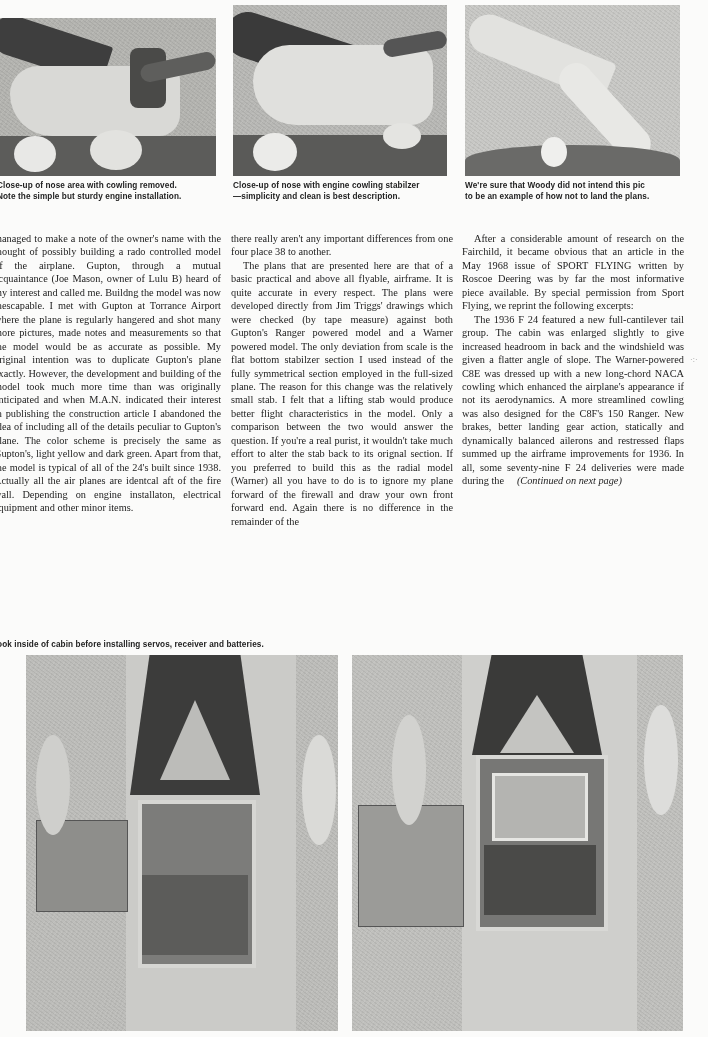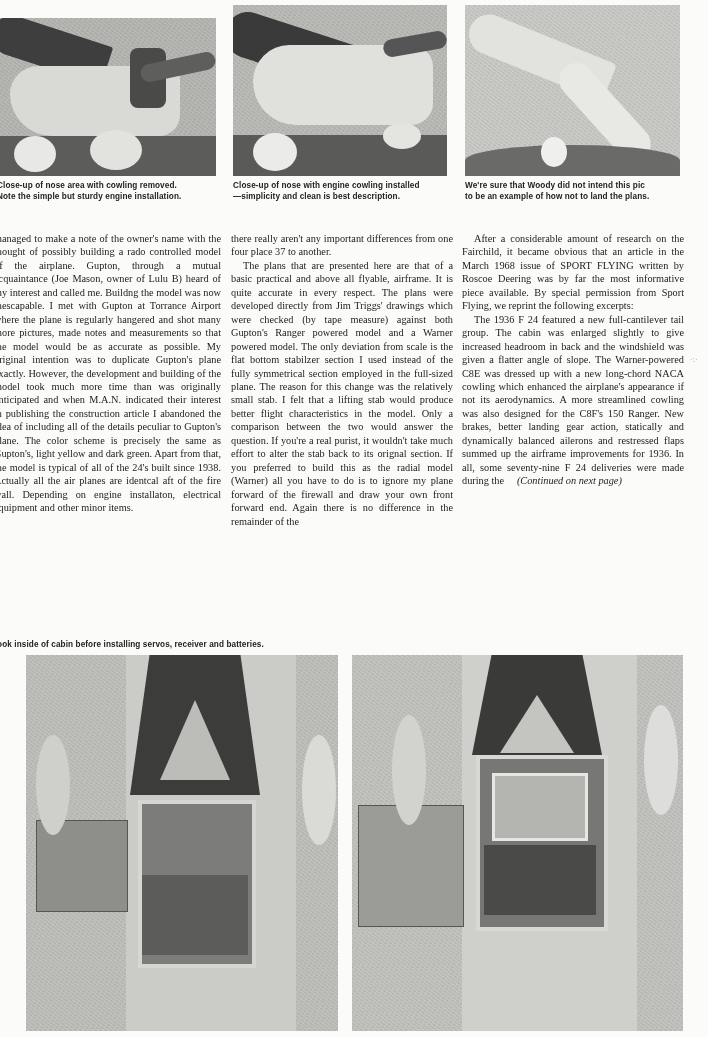--- a/index.html
+++ b/index.html
@@ -52,43 +52,43 @@
 Note the simple but sturdy engine installation.</div>
 
 <div class="photo" style="left:233px; top:5px; width:214px; height:171px; background-color:#b8b8b5;">
   <div class="shape" style="left:-10px; top:20px; width:130px; height:46px; background:#3a3a3a; transform:rotate(18deg); border-radius:30px 4px 4px 30px;"></div>
   <div class="shape" style="left:20px; top:40px; width:180px; height:80px; background:#e0e0dd; border-radius:50px 30px 30px 60px;"></div>
   <div class="shape" style="left:150px; top:30px; width:64px; height:18px; background:#555; transform:rotate(-10deg); border-radius:10px;"></div>
   <div class="shape" style="left:0; top:130px; width:214px; height:41px; background:#5a5a58;"></div>
   <div class="shape" style="left:20px; top:128px; width:44px; height:38px; background:#ebebe9; border-radius:50%;"></div>
   <div class="shape" style="left:150px; top:118px; width:38px; height:26px; background:#e4e4e1; border-radius:50%;"></div>
 </div>
-<div class="caption" style="left:233px; top:180px; width:225px;">Close-up of nose with engine cowling installed
+<div class="caption" style="left:233px; top:180px; width:225px;">Close-up of nose with engine cowling stabilzer
 —simplicity and clean is best description.</div>
 
 <div class="photo" style="left:465px; top:5px; width:215px; height:171px; background-color:#c8c8c5;">
   <div class="shape" style="left:0; top:30px; width:150px; height:40px; background:#e2e2df; transform:rotate(22deg); border-radius:40px 10px 10px 40px;"></div>
   <div class="shape" style="left:80px; top:90px; width:120px; height:34px; background:#e8e8e5; transform:rotate(48deg); border-radius:20px;"></div>
   <div class="shape" style="left:0; top:140px; width:215px; height:31px; background:#6a6a68; border-radius:60% 60% 0 0;"></div>
   <div class="shape" style="left:76px; top:132px; width:26px; height:30px; background:#efefed; border-radius:50%;"></div>
 </div>
 <div class="caption" style="left:465px; top:180px; width:230px;">We're sure that Woody did not intend this pic
 to be an example of how not to land the plans.</div>
 
 <div class="col" style="left:-6px; width:227px;">
   <p>managed to make a note of the owner's name with the thought of possibly building a rado controlled model of the airplane. Gupton, through a mutual acquaintance (Joe Mason, owner of Lulu B) heard of my interest and called me. Buildng the model was now inescapable. I met with Gupton at Torrance Airport where the plane is regularly hangered and shot many more pictures, made notes and measurements so that the model would be as accurate as possible. My original intention was to duplicate Gupton's plane exactly. However, the development and building of the model took much more time than was originally anticipated and when M.A.N. indicated their interest in publishing the construction article I abandoned the idea of including all of the details peculiar to Gupton's plane. The color scheme is precisely the same as Gupton's, light yellow and dark green. Apart from that, the model is typical of all of the 24's built since 1938. Actually all the air planes are identcal aft of the fire wall. Depending on engine installaton, electrical equipment and other minor items.</p>
 </div>
 
 <div class="col" style="left:231px; width:222px;">
-  <p>there really aren't any important differences from one four place 37 to another.</p>
+  <p>there really aren't any important differences from one four place 38 to another.</p>
   <p class="ind">The plans that are presented here are that of a basic practical and above all flyable, airframe. It is quite accurate in every respect. The plans were developed directly from Jim Triggs' drawings which were checked (by tape measure) against both Gupton's Ranger powered model and a Warner powered model. The only deviation from scale is the flat bottom stabilzer section I used instead of the fully symmetrical section employed in the full-sized plane. The reason for this change was the relatively small stab. I felt that a lifting stab would produce better flight characteristics in the model. Only a comparison between the two would answer the question. If you're a real purist, it wouldn't take much effort to alter the stab back to its orignal section. If you preferred to build this as the radial model (Warner) all you have to do is to ignore my plane forward of the firewall and draw your own front forward end. Again there is no difference in the remainder of the</p>
 </div>
 
 <div class="col" style="left:462px; width:222px;">
-  <p class="ind">After a considerable amount of research on the Fairchild, it became obvious that an article in the March 1968 issue of SPORT FLYING written by Roscoe Deering was by far the most informative piece available. By special permission from Sport Flying, we reprint the following excerpts:</p>
+  <p class="ind">After a considerable amount of research on the Fairchild, it became obvious that an article in the May 1968 issue of SPORT FLYING written by Roscoe Deering was by far the most informative piece available. By special permission from Sport Flying, we reprint the following excerpts:</p>
   <p class="ind">
     <span>The 1936 F 24 featured a new full-cantilever tail group. The cabin was enlarged slightly to give increased headroom in back and the windshield was given a flatter angle of slope. The Warner-powered C8E was dressed up with a new long-chord NACA cowling which enhanced the airplane's appearance if not its aerodynamics. A more streamlined cowling was also designed for the C8F's 150 Ranger. New brakes, better landing gear action, statically and dynamically balanced ailerons and restressed flaps summed up the airframe improvements for 1936. In all, some seventy-nine F 24 deliveries were made during the</span>
     &nbsp;&nbsp;&nbsp;
     <span class="cont">(Continued on next page)</span>
   </p>
 </div>
 
 <div class="mark" style="left:690px; top:355px;">·:·</div>
 
 <div class="caption" style="left:-8px; top:639px; width:350px; white-space:nowrap;">Look inside of cabin before installing servos, receiver and batteries.</div>

